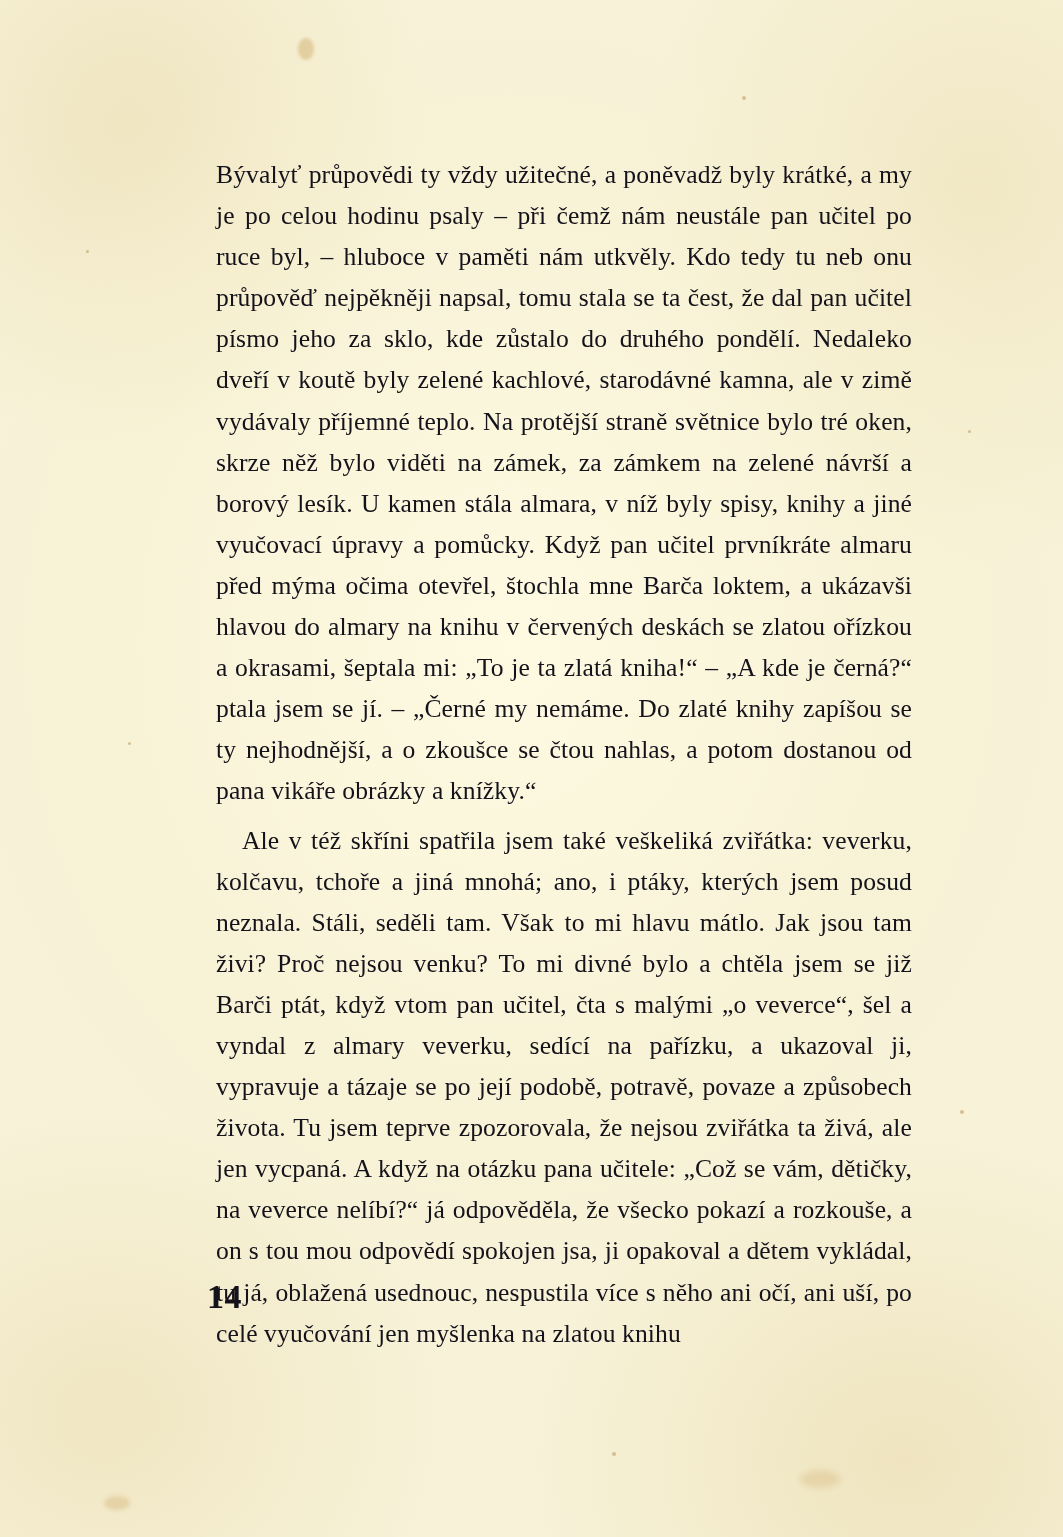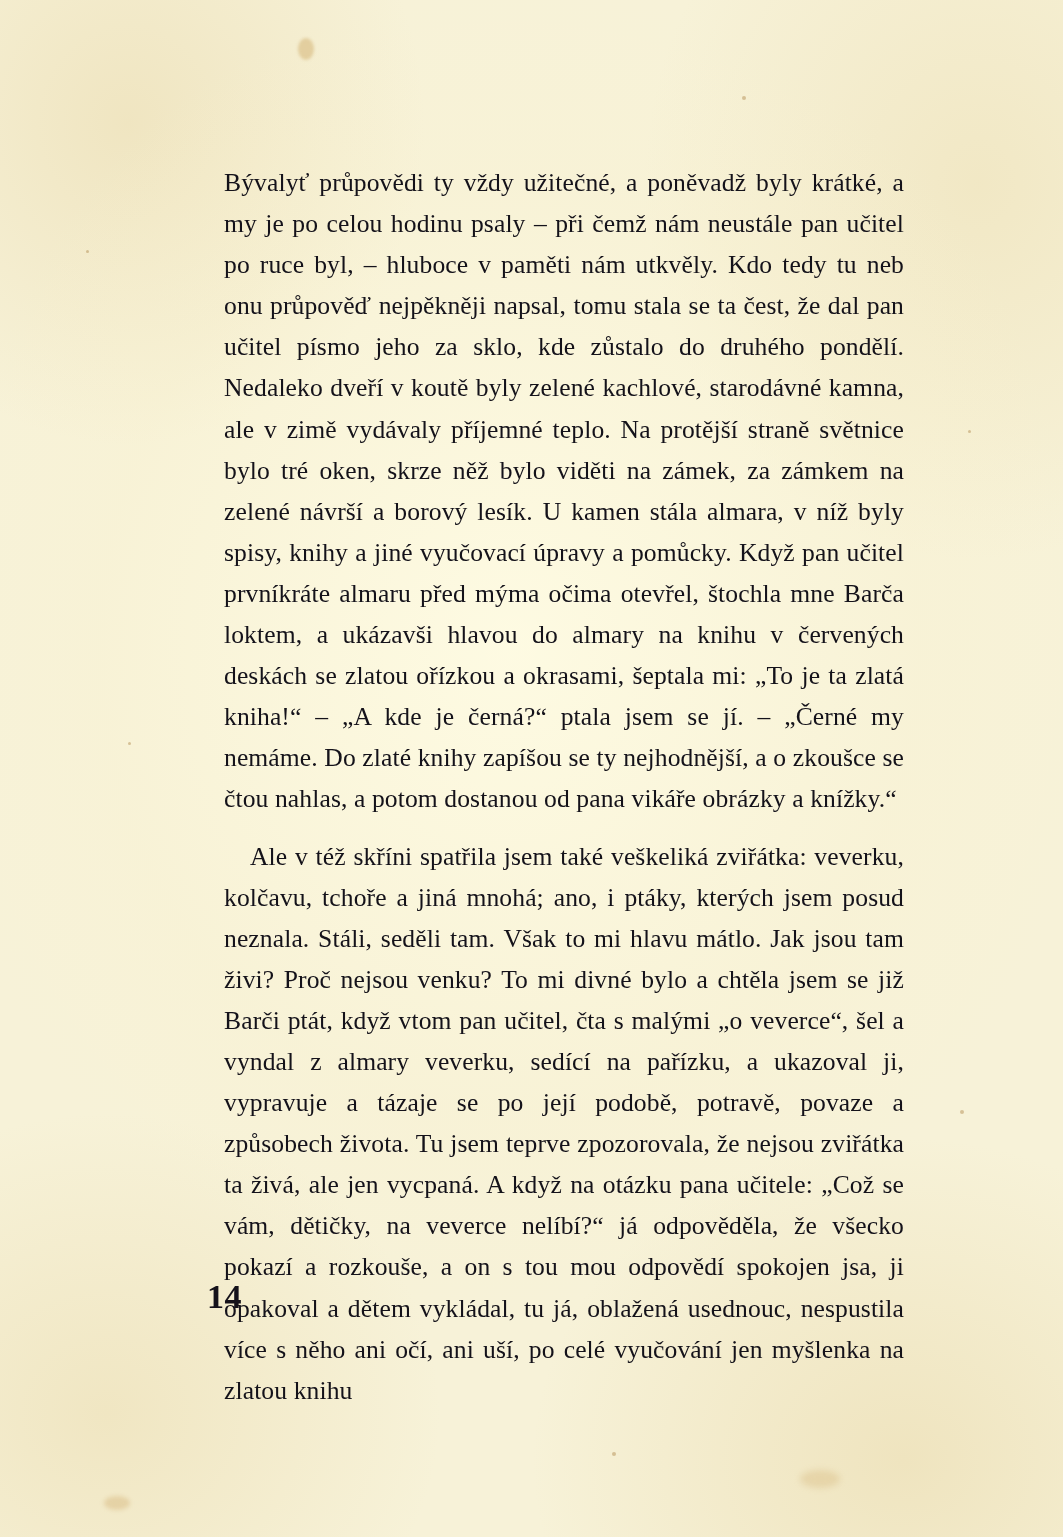--- a/index.html
+++ b/index.html
@@ -51,21 +51,21 @@
     width: 712px;
     color: #14121a;
     font-size: 25.6px;
     line-height: 41.1px;
     text-align: justify;
     text-justify: inter-word;
     letter-spacing: 0.1px;
   }
 
   .para {
-    margin: 16px;
+    margin: 8px;
     text-align: justify;
   }
   .para.first {
     text-indent: 0;
   }
   .para.indent {
     text-indent: 26px;
   }
   
   .para::after {

